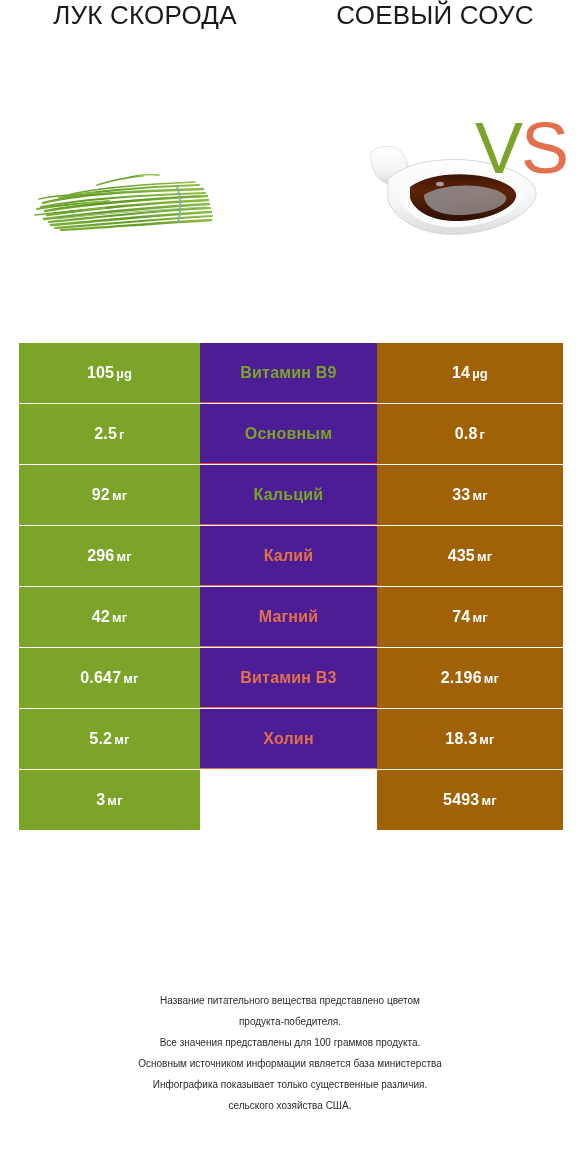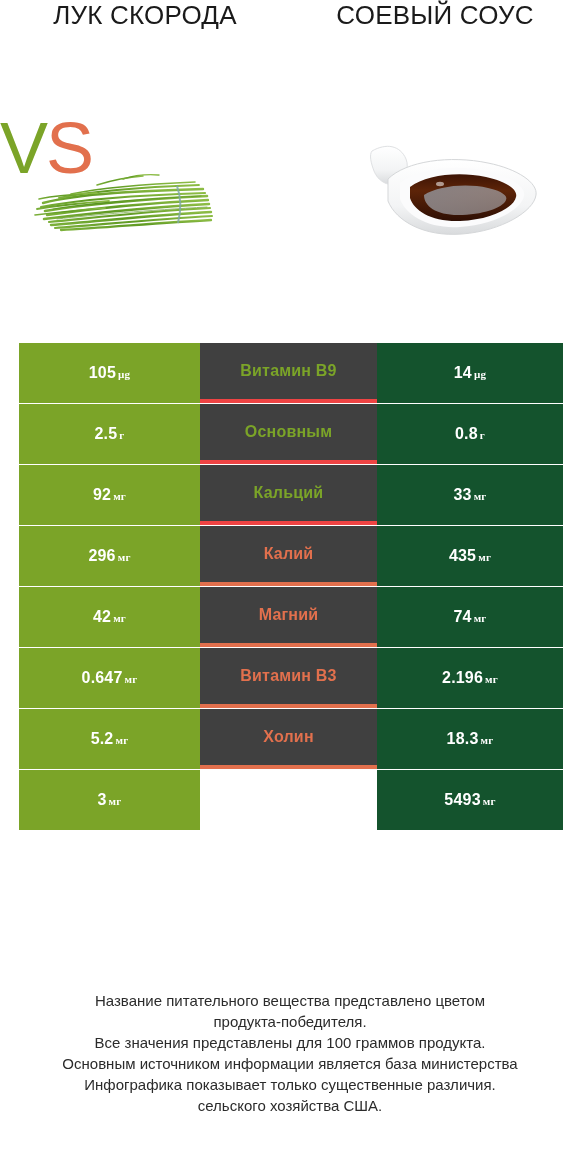--- a/index.html
+++ b/index.html
@@ -49,23 +49,23 @@
     width: 232px;
     display: flex;
     align-items: center;
     justify-content: center;
   }
   .hero-left  { left: 8px; }
   .hero-right { right: 8px; }
 
   .vs-wrap {
     position: absolute;
-    left: 0; right: 4px;
+    left: 0; right: 13px;
     top: 26px;
-    text-align: left;
+    text-align: right;
     z-index: 5;
     pointer-events: none;
   }
   .vs-text {
     font-size: 72px;
     font-weight: 300;
     letter-spacing: -2px;
     line-height: 1;
   }
   .vs-v { color: #7ba428; }
@@ -97,43 +97,42 @@
     justify-content: center;
     box-sizing: border-box;
   }
   .cell-left {
     width: 181px;
     background: #7ba428;
     color: #ffffff;
   }
   .cell-right {
     width: 186px;
-    background: #14532d;
+    background: #a16207;
     color: #ffffff;
     margin-left: auto;
   }
   .cell-mid {
     width: 177px;
-    background: #404040;
-    border-bottom: 4px solid #ef4444;
+    background: #4c1d95;
+    border-bottom: 1px solid #ef4444;
   }
   .cell-mid.win-right {
     border-bottom-color: #e2704d;
   }
   .val {
     font-size: 16px;
     font-weight: 700;
     letter-spacing: 0.2px;
     white-space: nowrap;
   }
   .val .unit {
-    font-size: 11px;
+    font-size: 13px;
     font-weight: 700;
     margin-left: 2px;
-    font-family: Liberation Serif, serif;
   }
   .nutrient {
     font-size: 16px;
     font-weight: 700;
     letter-spacing: 0.2px;
     color: #7ba428;
     white-space: nowrap;
   }
   .nutrient.win-right { color: #e2704d; }
 
@@ -142,21 +141,21 @@
     position: absolute;
     left: 0;
     right: 0;
     top: 990px;
     text-align: center;
     padding: 0 26px;
     box-sizing: border-box;
   }
   .footer p {
     margin: 0;
-    font-size: 15px;
+    font-size: 10px;
     line-height: 21px;
     font-weight: 300;
     color: #2b2b2b;
   }
 </style>
 </head>
 <body>
 
 <div class="header">
   <div class="header-col">

